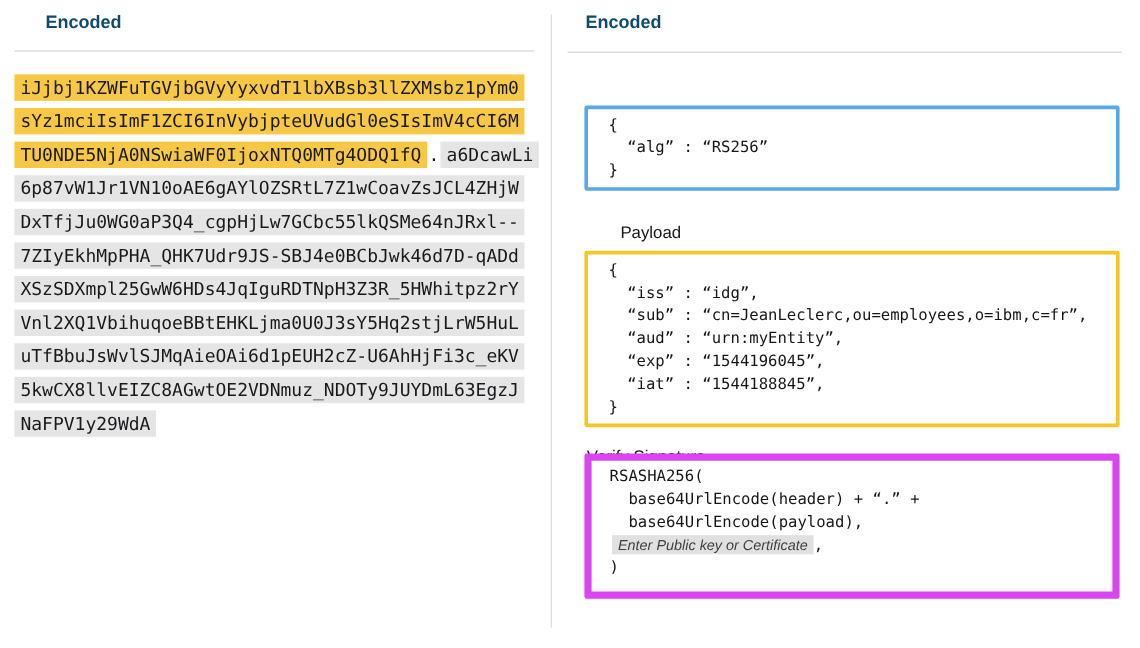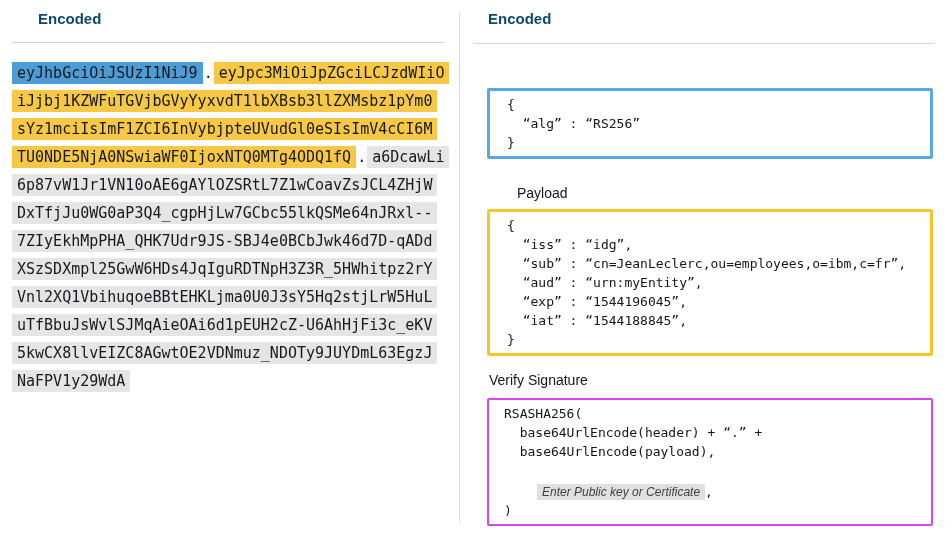--- a/index.html
+++ b/index.html
@@ -28,45 +28,44 @@
   
   .section-label{position:absolute;left:489px;font-size:14px;color:#161616;}
   #lbl-header{top:59px;margin-top:32px;}
   #lbl-payload{top:185px;margin-left:28px;}
   #lbl-verify{top:372px;}
 
   .code-box{position:absolute;left:487px;width:446px;box-sizing:border-box;
             background:#fff;border-radius:2px;}
   #box-header{top:88px;border:3px solid #58a8e8;min-height:71px;}
   #box-payload{top:209px;border:3px solid #f6c626;min-height:144px;}
-  #box-verify{top:398px;border:2px solid #d946ef;min-height:121px;}
+  #box-verify{top:378px;border:6px solid #d946ef;min-height:121px;}
 
   .code{margin:0;padding:4px 8px 4px 17px;white-space:pre;
         font-family:"DejaVu Sans Mono",monospace;font-size:13px;line-height:19px;color:#161616;}
   #box-verify .code{padding-left:15px;padding-bottom:0;}
 
-  .vline{padding-left:48px;height:19px;line-height:19px;white-space:nowrap;
-         font-family:"DejaVu Sans Mono",monospace;font-size:13px;color:#161616;margin-top:21px;}
+  .vline{padding-left:17px;height:19px;line-height:19px;white-space:nowrap;
+         font-family:"DejaVu Sans Mono",monospace;font-size:13px;color:#161616;}
   .ph{font-family:"Liberation Sans",sans-serif;font-style:italic;font-size:12px;
       background:#e0e0e0;color:#3f3f3f;padding:1px 5px;}
   .ph-wide{display:inline-block;width:140px;}
   .vclose{padding:0 8px 4px 15px;height:19px;line-height:19px;
           font-family:"DejaVu Sans Mono",monospace;font-size:13px;color:#161616;}
 </style>
 </head>
 <body>
 
 <div class="panel-heading" id="enc-head">Encoded</div>
 <div class="panel-heading" id="dec-head">Encoded</div>
 <div class="hrule" id="enc-rule"></div>
 <div class="hrule" id="dec-rule"></div>
 <div class="vdivider"></div>
 
 <div class="token">
-  <div class="trow"><span class="seg seg-blue">eyJhbGciOiJSUzI1NiJ9</span><span class="seg-dot">.</span><span class="seg seg-yellow">eyJpc3MiOiJpZGciLCJzdWIiO</span></div>
   <div class="trow"><span class="seg seg-yellow">iJjbj1KZWFuTGVjbGVyYyxvdT1lbXBsb3llZXMsbz1pYm0</span></div>
   <div class="trow"><span class="seg seg-yellow">sYz1mciIsImF1ZCI6InVybjpteUVudGl0eSIsImV4cCI6M</span></div>
   <div class="trow"><span class="seg seg-yellow">TU0NDE5NjA0NSwiaWF0IjoxNTQ0MTg4ODQ1fQ</span><span class="seg-dot">.</span><span class="seg seg-green">a6DcawLi</span></div>
   <div class="trow"><span class="seg seg-green">6p87vW1Jr1VN10oAE6gAYlOZSRtL7Z1wCoavZsJCL4ZHjW</span></div>
   <div class="trow"><span class="seg seg-green">DxTfjJu0WG0aP3Q4_cgpHjLw7GCbc55lkQSMe64nJRxl--</span></div>
   <div class="trow"><span class="seg seg-green">7ZIyEkhMpPHA_QHK7Udr9JS-SBJ4e0BCbJwk46d7D-qADd</span></div>
   <div class="trow"><span class="seg seg-green">XSzSDXmpl25GwW6HDs4JqIguRDTNpH3Z3R_5HWhitpz2rY</span></div>
   <div class="trow"><span class="seg seg-green">Vnl2XQ1VbihuqoeBBtEHKLjma0U0J3sY5Hq2stjLrW5HuL</span></div>
   <div class="trow"><span class="seg seg-green">uTfBbuJsWvlSJMqAieOAi6d1pEUH2cZ-U6AhHjFi3c_eKV</span></div>
   <div class="trow"><span class="seg seg-green">5kwCX8llvEIZC8AGwtOE2VDNmuz_NDOTy9JUYDmL63EgzJ</span></div>

